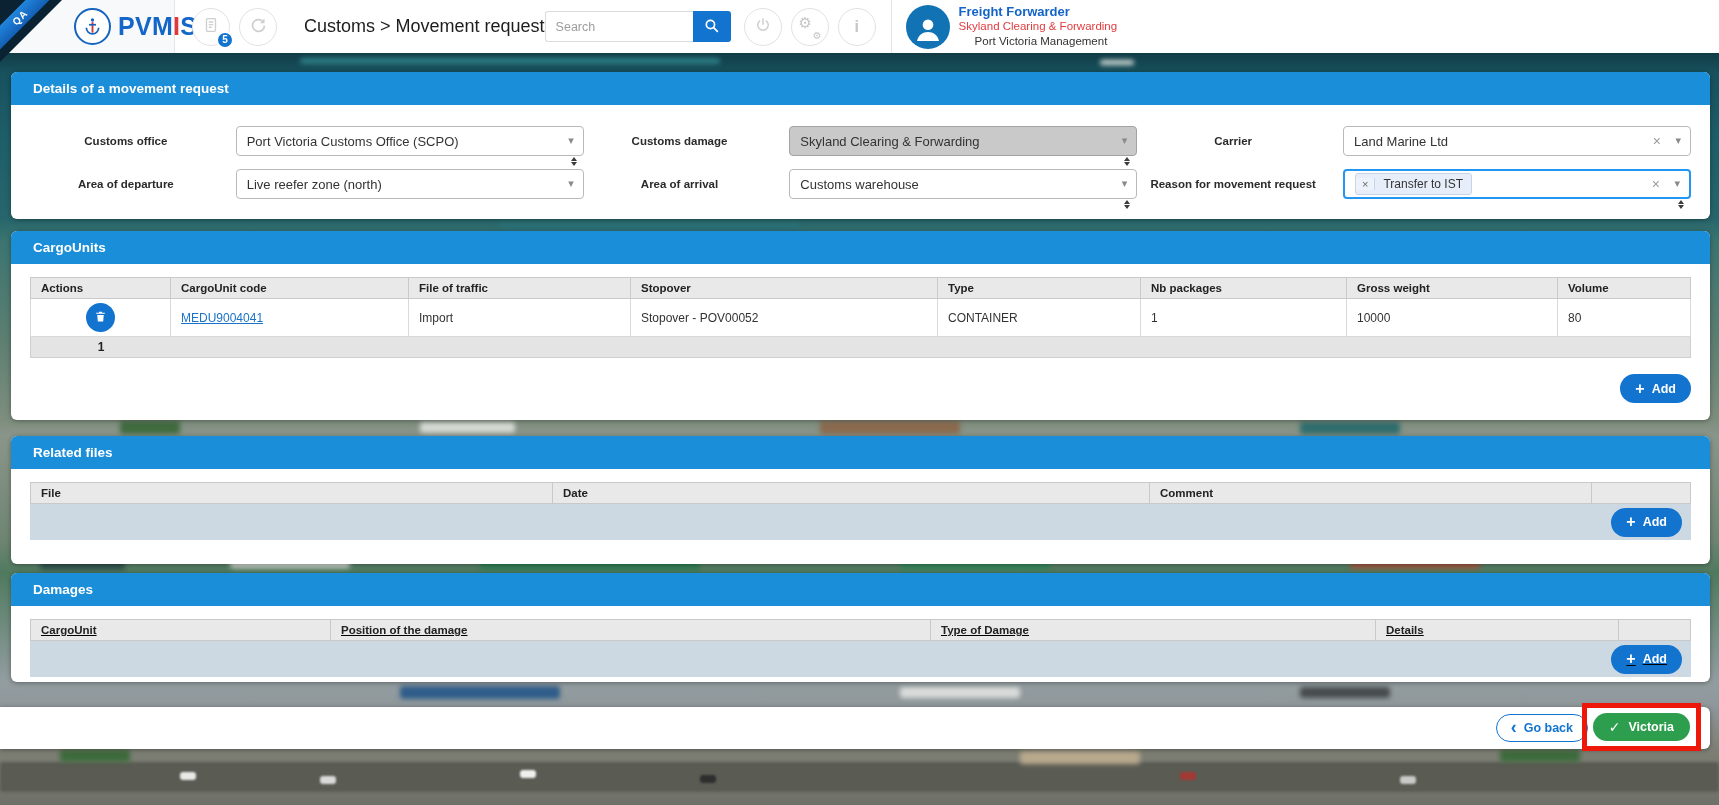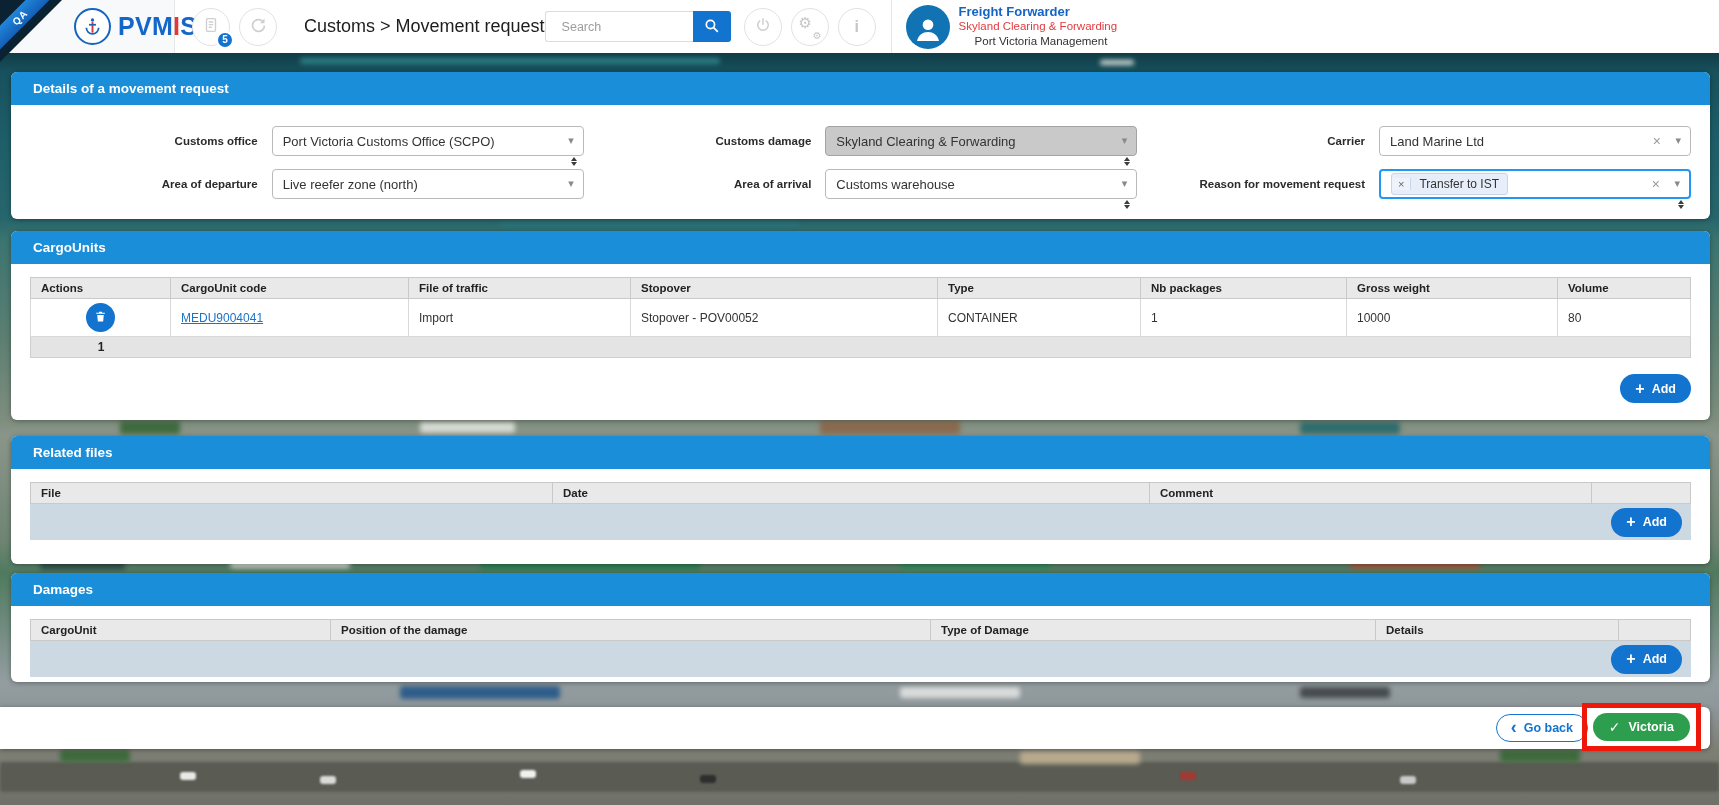--- a/index.html
+++ b/index.html
@@ -42,21 +42,21 @@
     display:flex; align-items:center; justify-content:center; position:relative; flex:0 0 auto;
     margin-left:9px; cursor:pointer; padding:0; }
   .hicon.first { margin-left:17px; }
   .badge { position:absolute; right:-5px; bottom:-4px; width:18px; height:18px; border-radius:50%;
     background:#1374d0; border:2px solid #fff; color:#fff; font-size:10px; font-weight:700;
     display:flex; align-items:center; justify-content:center; }
   .page-title { margin-left:27px; font-size:18px; color:#1d1d1d; font-weight:400; white-space:nowrap; }
 
   .search-zone { margin-left:auto; display:flex; align-items:center; }
   .search-input { width:148px; height:31px; border:1px solid #dcdcdc; border-right:none;
-    border-radius:3px 0 0 3px; padding:0 16px; font-size:12.5px; color:#555; outline:none;
+    border-radius:3px 0 0 3px; padding:0 10px; font-size:12.5px; color:#555; outline:none;
     font-family:"Liberation Sans",sans-serif; }
   .search-input::placeholder { color:#9d9d9d; }
   .search-btn { width:38px; height:31px; background:#1374d0; border:none; border-radius:0 3px 3px 0;
     display:flex; align-items:center; justify-content:center; cursor:pointer; }
   .gear-stack { position:relative; width:22px; height:22px; color:#c6c6c6; }
   .gear-stack .g1 { position:absolute; left:0px; top:-2px; font-size:15px; }
   .gear-stack .g2 { position:absolute; right:-1px; bottom:-3px; font-size:10px; }
   .info-i { color:#c6c6c6; font-size:16px; font-weight:700; }
   .vsep { width:1px; height:53px; background:#e5e5e5; margin-left:15px; flex:0 0 auto; }
   .avatar { width:44px; height:44px; border-radius:50%; background:#1173b4; margin-left:14px;
@@ -70,22 +70,22 @@
   
   .card { position:absolute; left:11px; width:1699px; background:#fff; border-radius:6px;
     box-shadow:0 1px 5px rgba(0,0,0,.35); overflow:hidden; }
   .bar { height:33px; background:#1b8ed9; color:#fff; font-size:13.5px; font-weight:700;
     display:flex; align-items:center; padding-left:22px; }
   .card-body { padding:13px 19px 8px 19px; }
 
   
   .frow { display:flex; margin-bottom:13px; }
   .fcol { flex:1; display:flex; align-items:center; min-width:0; }
-  .flabel { flex:1; text-align:right; font-size:11.5px; font-weight:700; color:#2b2b2b; padding-right:14px; white-space:nowrap; }
-  .fctrl { width:312px; position:relative; flex:0 0 auto; }
+  .flabel { flex:1; text-align:center; font-size:11.5px; font-weight:700; color:#2b2b2b; padding-right:14px; white-space:nowrap; }
+  .fctrl { width:348px; position:relative; flex:0 0 auto; }
   .sel { position:relative; height:30px; border:1px solid #b9b9b9; border-radius:4px; background:#fff;
     display:flex; align-items:center; padding:0 44px 0 10px; font-size:13px; color:#333; cursor:pointer; }
   .sel .arrow { position:absolute; right:9px; top:50%; transform:translateY(-52%); color:#8a8a8a; font-size:11px; }
   .sel .clear { position:absolute; right:29px; top:50%; transform:translateY(-52%); color:#9a9a9a; font-size:14px; cursor:pointer; }
   .sel.disabled { background:#c9c9c9; border-color:#a3a3a3; }
   .sel.focused { border:2px solid #2196f3; }
   .sel-text { overflow:hidden; white-space:nowrap; text-overflow:ellipsis; }
   .nub { position:absolute; right:7px; bottom:-10px; }
   .nub i { display:block; width:0; height:0; border-left:3px solid transparent; border-right:3px solid transparent; }
   .nub i.up { border-bottom:4px solid #3c3c3c; margin-bottom:1px; }
@@ -413,21 +413,21 @@
       <button class="add-btn">
         <span class="plus">+</span>
         <span>Add</span>
       </button>
     </div>
   </div>
 </section>
 
 <section class="card" style="top:573px;height:109px;">
   <div class="bar">Damages</div>
-  <div class="card-body" style="padding-bottom:3px;">
+  <div class="card-body" style="padding-bottom:3px;text-decoration:underline;">
     <table class="tbl">
       <colgroup>
           <col style="width:300px">
           <col style="width:600px">
           <col style="width:445px">
           <col style="width:243px">
           <col>
         </colgroup>
       <thead>
         <tr>

